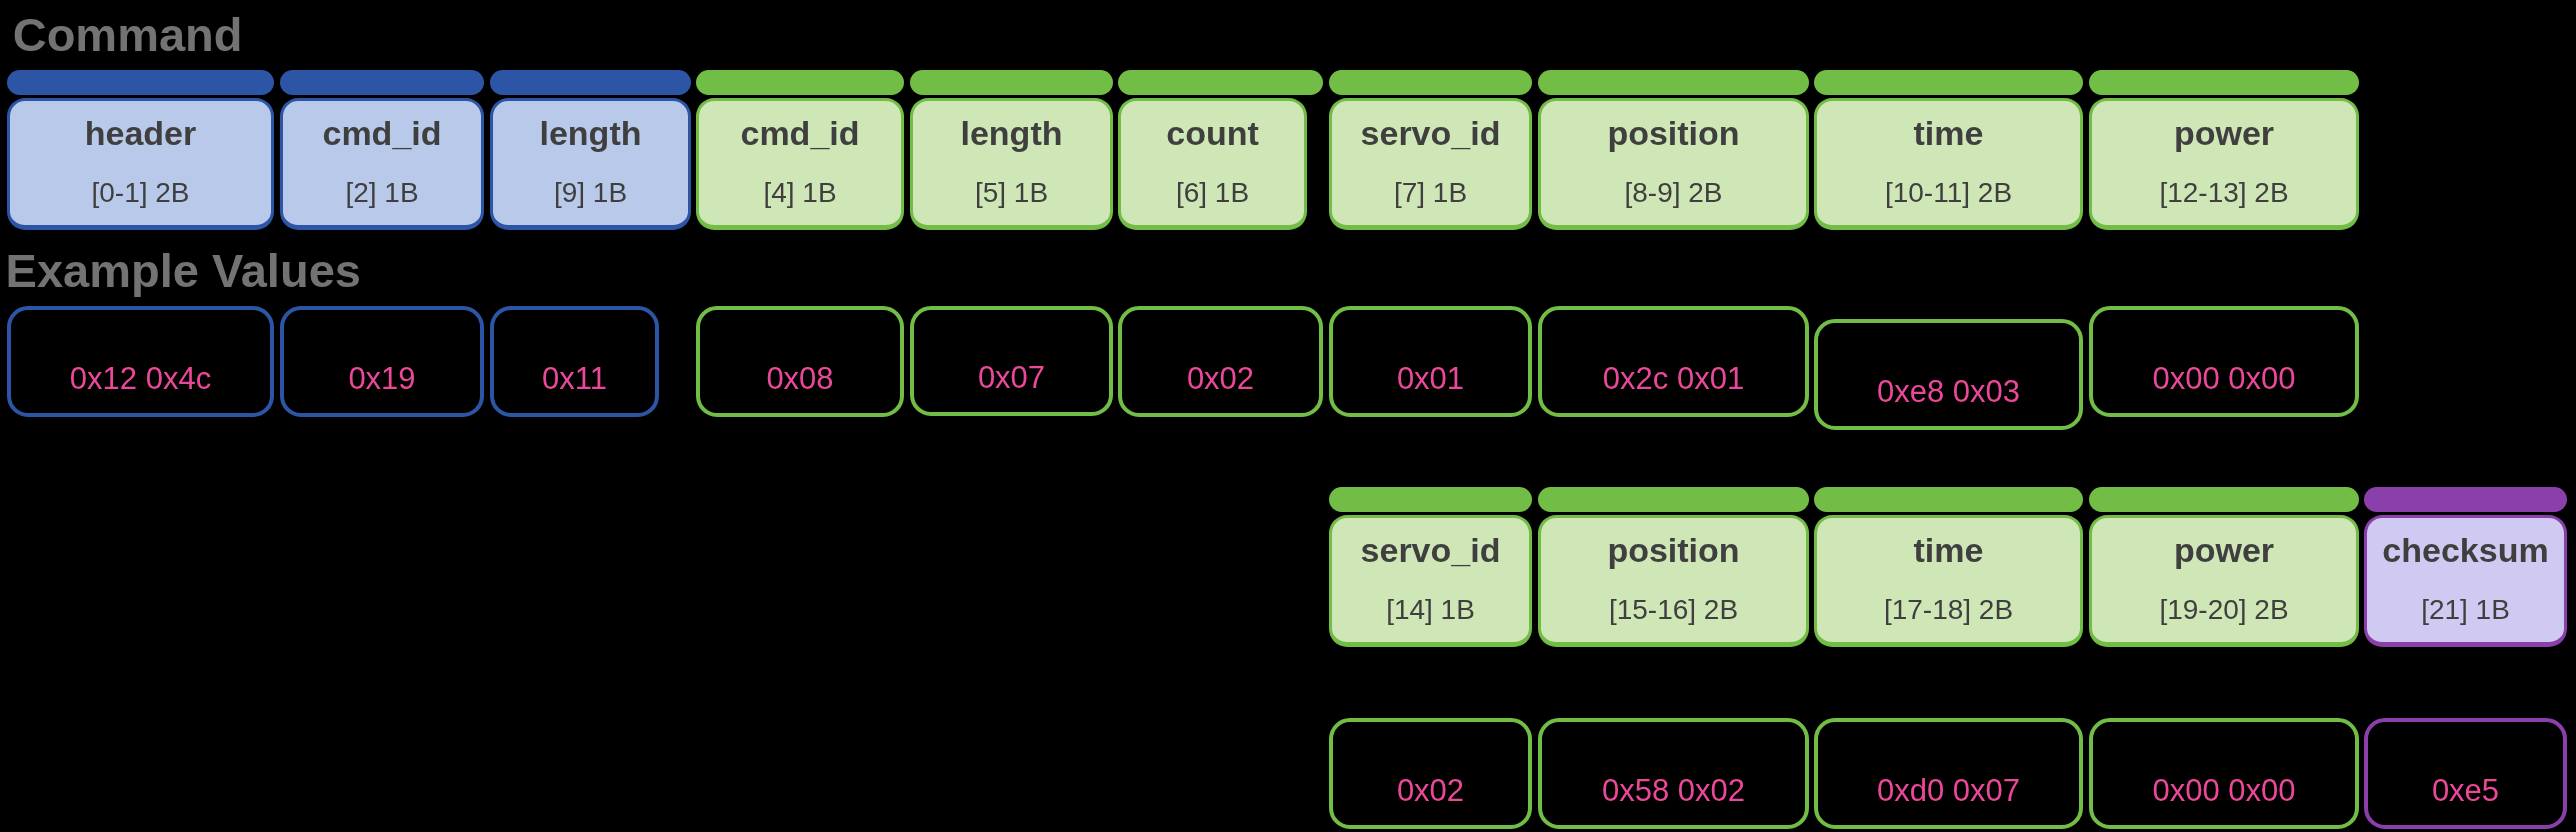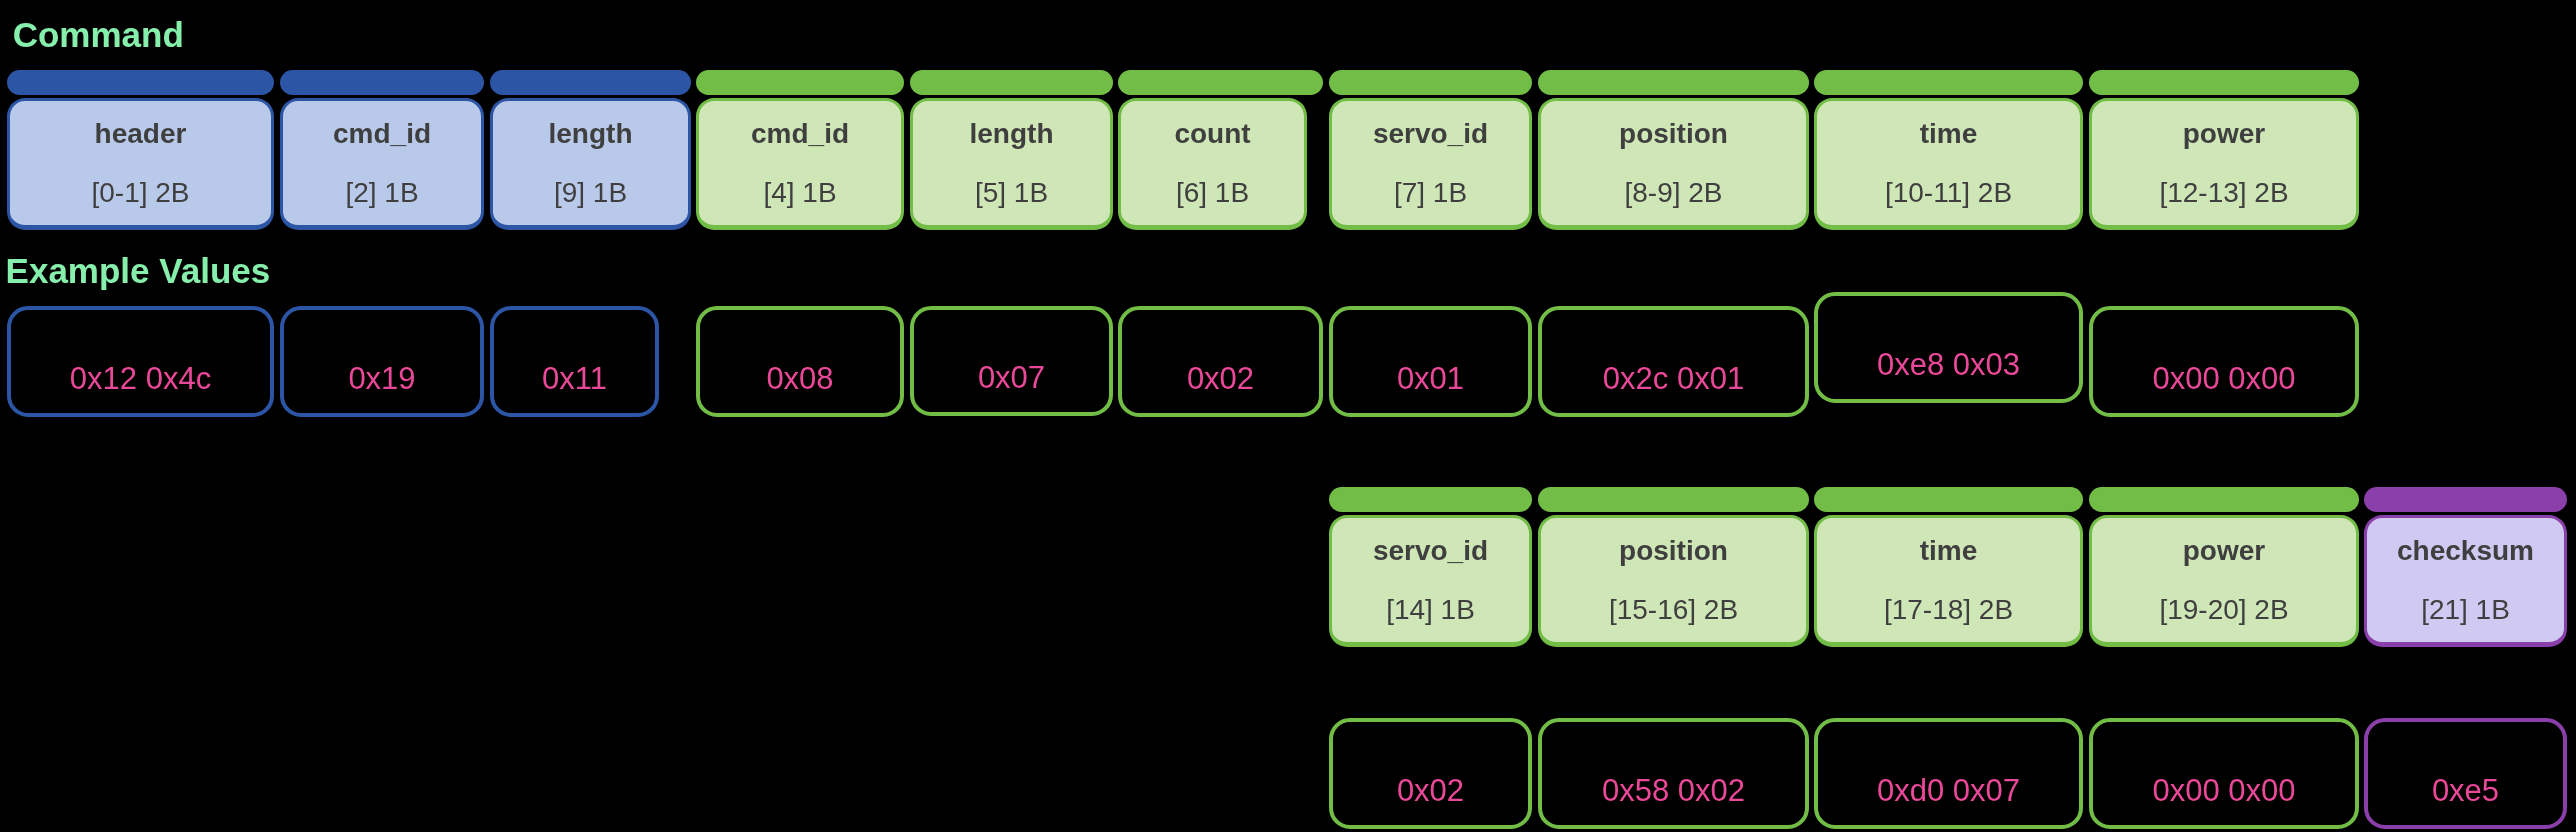--- a/index.html
+++ b/index.html
@@ -10,22 +10,22 @@
   #canvas {
     position: relative;
     width: 2576px;
     height: 832px;
     background: #000000;
     overflow: hidden;
     font-family: "Liberation Sans", sans-serif;
   }
   .section-title {
     position: absolute;
-    color: #86efac;
-    font-size: 35px;
+    color: #737373;
+    font-size: 47px;
     font-weight: 700;
     line-height: 41px;
     white-space: nowrap;
   }
   .top-bar {
     position: absolute;
     height: 25px;
     border-radius: 12.7px;
   }
   .field-box {
@@ -35,21 +35,21 @@
     border-style: solid;
     border-width: 3.5px 3.5px 5.6px 3.5px;
     display: flex;
     flex-direction: column;
     align-items: center;
     justify-content: space-evenly;
     padding: 4.2px 2.8px 7px 2.8px;
   }
   .field-label {
     color: #3f3f3f;
-    font-size: 28px;
+    font-size: 34px;
     font-weight: 700;
     line-height: 37px;
     white-space: nowrap;
   }
   .field-range {
     color: #3f3f3f;
     font-size: 28px;
     font-weight: 400;
     line-height: 31px;
     white-space: nowrap;
@@ -172,21 +172,21 @@
       </div>
       <div class="value-box" style="left: 1118px; top: 306px; width: 205px; height: 111px; border-color: rgb(114, 189, 69);">
         <div class="value-text">0x02</div>
       </div>
       <div class="value-box" style="left: 1329px; top: 306px; width: 203px; height: 111px; border-color: rgb(114, 189, 69);">
         <div class="value-text">0x01</div>
       </div>
       <div class="value-box" style="left: 1538px; top: 306px; width: 271px; height: 111px; border-color: rgb(114, 189, 69);">
         <div class="value-text">0x2c 0x01</div>
       </div>
-      <div class="value-box" style="left: 1814px; top: 292px; width: 269px; height: 111px; border-color: rgb(114, 189, 69);">
+      <div class="value-box" style="left: 1814px; top: 319px; width: 269px; height: 111px; border-color: rgb(114, 189, 69);">
         <div class="value-text">0xe8 0x03</div>
       </div>
       <div class="value-box" style="left: 2089px; top: 306px; width: 270px; height: 111px; border-color: rgb(114, 189, 69);">
         <div class="value-text">0x00 0x00</div>
       </div>
       <div class="value-box" style="left: 1329px; top: 718px; width: 203px; height: 111px; border-color: rgb(114, 189, 69);">
         <div class="value-text">0x02</div>
       </div>
       <div class="value-box" style="left: 1538px; top: 718px; width: 271px; height: 111px; border-color: rgb(114, 189, 69);">
         <div class="value-text">0x58 0x02</div>

